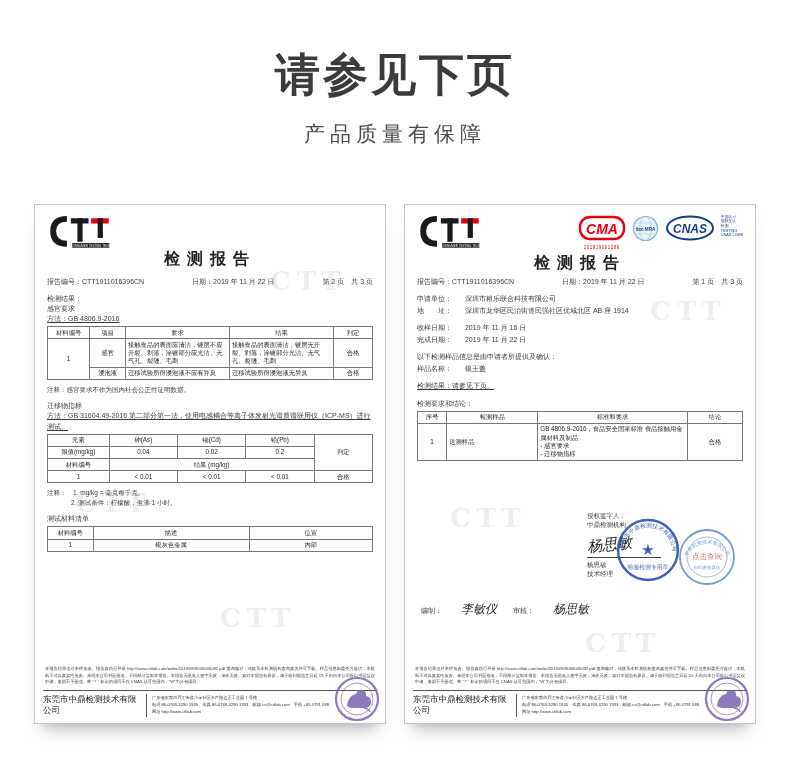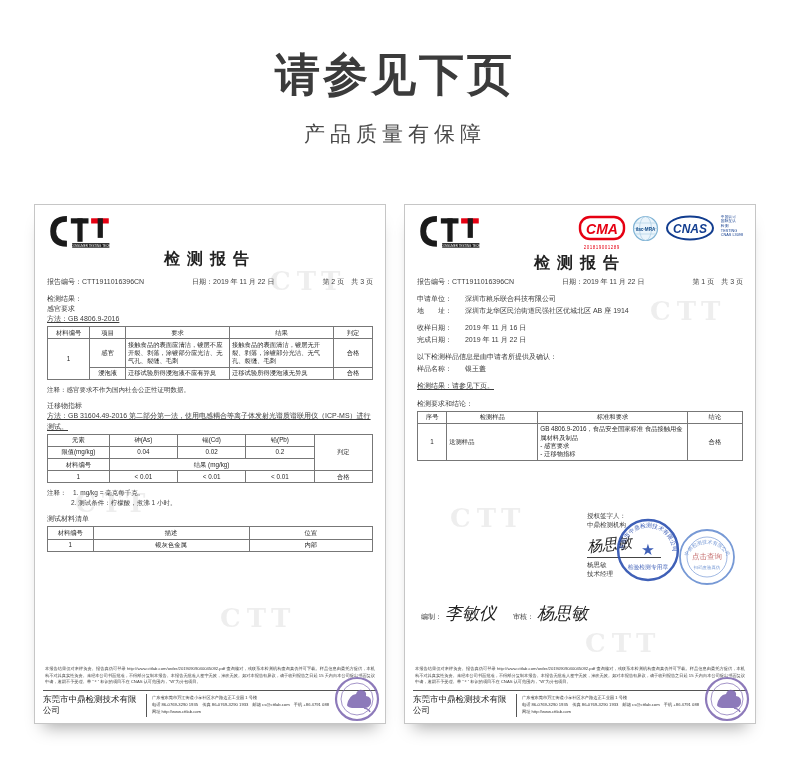--- a/index.html
+++ b/index.html
@@ -35,21 +35,21 @@
   .pre { white-space:pre-line; }
   .note { margin-top:5px; font-size:6.5px; }
   .note2 { margin-left:24px; font-size:6.5px; }
   .sign-area { position:relative; height:120px; margin-top:50px; }
   .auth { position:absolute; left:170px; top:0; font-size:6.5px; line-height:1.5; }
   .script { font-family:"DejaVu Serif", serif; font-style:italic; }
   .sig-big { font-size:15px; transform:rotate(-6deg); color:#222; margin:2px 0; }
   .sig-line { width:74px; border-bottom:1px solid #444; margin:1px 0 2px; }
   .prep, .rev { position:absolute; top:90px; font-size:7px; }
   .prep { left:4px; } .rev { left:96px; }
-  .prep .script, .rev .script { font-size:17px; margin-left:3px; color:#222; }
+  .prep .script, .rev .script { font-size:12px; margin-left:19px; color:#222; }
   .stamp-round { position:absolute; left:198px; top:6px; opacity:0.9; }
   .stamp-query { position:absolute; left:260px; top:16px; opacity:0.75; }
   .disclaimer { position:absolute; left:10px; right:10px; bottom:37px; font-size:4.2px;
                 color:#3a3a3a; line-height:1.55; text-align:justify; }
   .cert-footer { position:absolute; left:8px; right:8px; bottom:4px; border-top:1px solid #555;
                  display:flex; align-items:center; padding:3px 0 2px; }
   .co-name { font-family:"DejaVu Serif", serif; font-size:8.5px; color:#222; width:104px;
              border-right:1px solid #555; padding-right:5px; margin-right:5px; line-height:1.3; }
   .contact { flex:1; font-size:4.2px; line-height:1.6; color:#333; }
   .stamp-purple { position:absolute; right:-4px; top:-16px; opacity:0.85; }

